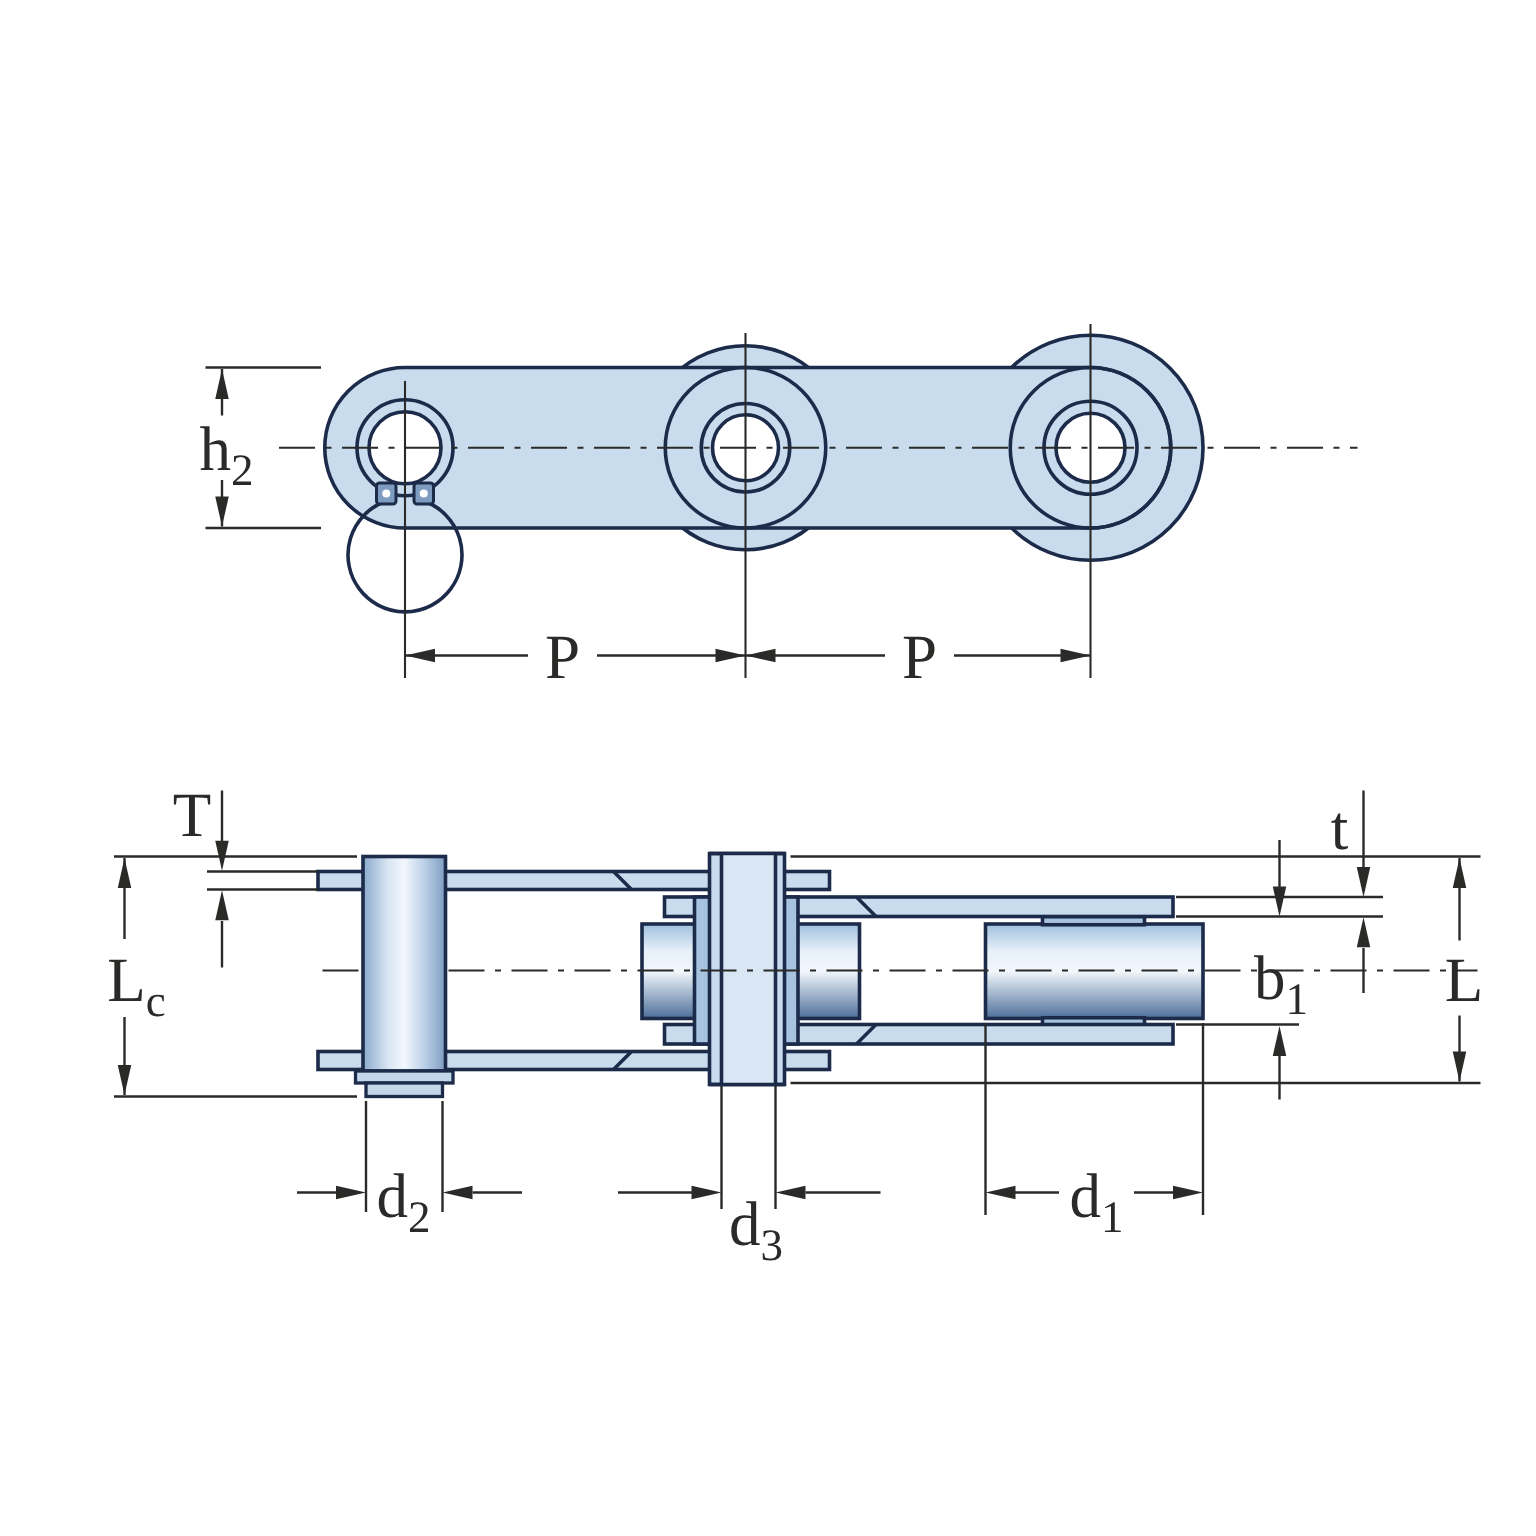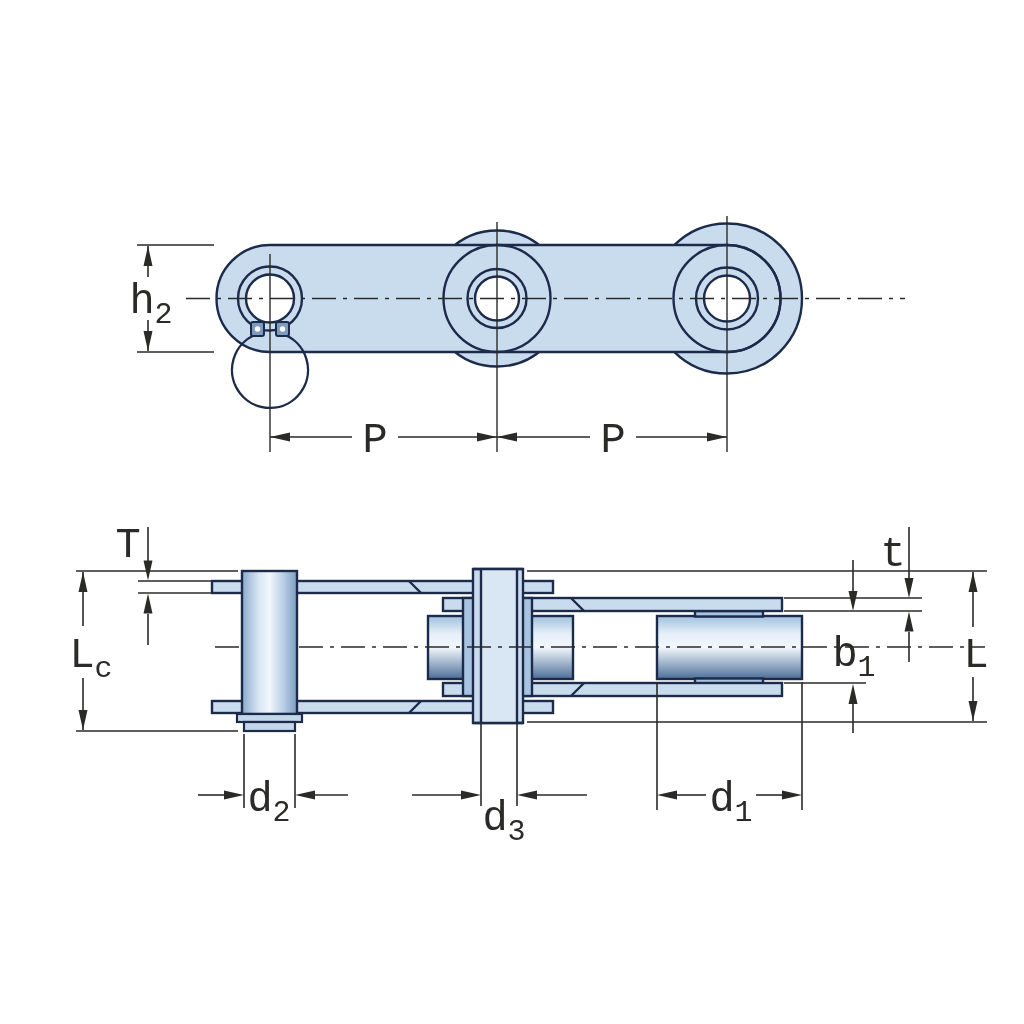--- a/index.html
+++ b/index.html
@@ -7,21 +7,21 @@
     --part_fill:#c9dcee;
     --part_fill_medium:#a7c3e0;
     --pin_bore_fill:#d9e6f3;
     --clip_fill:#7d9cc0;
     --washer_fill:#c3d7ea;
     --outline:#1c2b4a;
     --dimension:#2a2a28;
   }
   html,body{margin:0;padding:0;background:var(--background);}
   .stage{width:1024px;height:1024px;position:relative;background:var(--background);
-         font-family:Liberation Mono, monospace;}
+         font-family:Liberation Serif, serif;}
   svg{display:block;}
   .part{fill:var(--part_fill);stroke:var(--outline);stroke-width:2.4;}
   .part-mid{fill:var(--part_fill_medium);stroke:var(--outline);stroke-width:2.4;}
   .part-line{stroke:var(--outline);stroke-width:2.4;fill:none;}
   .hole{fill:#ffffff;stroke:var(--outline);stroke-width:2.4;}
   .ring{fill:none;stroke:var(--outline);stroke-width:2.4;}
   .dim{stroke:var(--dimension);stroke-width:1.6;fill:none;}
   .thin{stroke:var(--dimension);stroke-width:1.4;fill:none;}
   .center{stroke:var(--dimension);stroke-width:1.4;fill:none;stroke-dasharray:24 7 4 7;}
   .arrow{fill:var(--dimension);stroke:none;}

